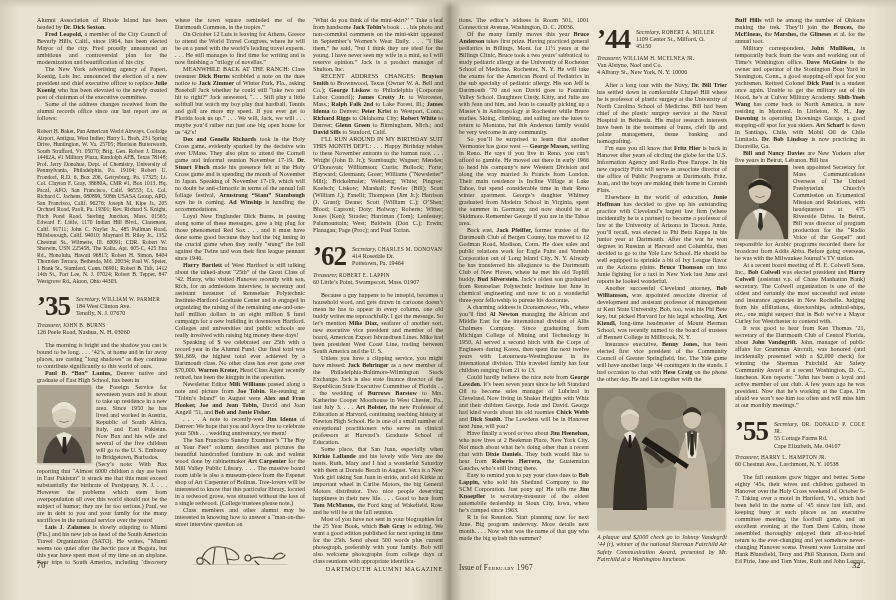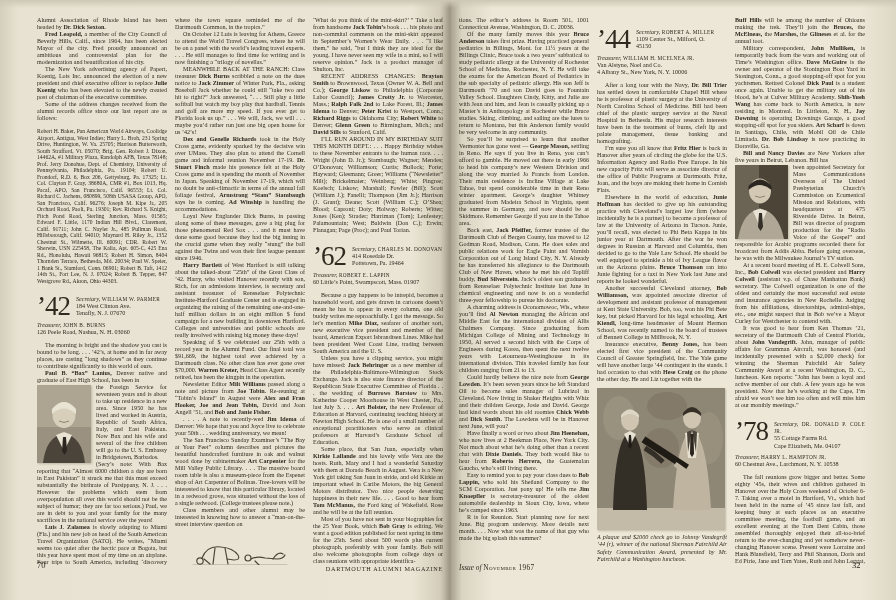--- a/index.html
+++ b/index.html
@@ -6,24 +6,24 @@
   body{width:896px;height:600px;background:#d9d4c2;font-family:"Liberation Serif","DejaVu Serif",serif;color:#2f2a20;}
   .spread{position:relative;width:896px;height:600px;overflow:hidden;
     background:linear-gradient(90deg,#d4cfbc 0,#e7e2d1 2%,#eae5d4 46%,#cfc9b6 49.6%,#bfb9a6 50.2%,#d9d4c2 51.5%,#ece7d6 55%,#ece7d6 96%,#ddd8c6 100%);}
   .spread:after{content:"";position:absolute;left:0;top:0;right:0;height:8px;background:linear-gradient(#cdc8b5,rgba(0,0,0,0));pointer-events:none;}
   .col{position:absolute;top:17px;width:130px;height:548px;overflow:hidden;
     font-size:6.1px;line-height:7px;text-align:justify;}
   .para{margin:0;text-indent:8px;}
   .para.ni{text-indent:0;}
   .para.addr{font-size:5.6px;line-height:6.5px;margin-top:6px;}
   .b{font-weight:bold;}
-  .i{font-style:italic;}
+  .i{}
   .caption{font-style:italic;text-indent:0;margin-top:4px;line-height:7.2px;}
   .class-head{margin:11px 0 6px;}
-  .ch-year{float:left;font-size:27px;line-height:21px;font-weight:normal;margin:1px 6px 0 0;letter-spacing:-1px;}
+  .ch-year{float:left;font-size:27px;line-height:21px;font-weight:bold;margin:1px 6px 0 0;letter-spacing:-1px;}
   .ch-side{overflow:hidden;padding-top:1px;line-height:7.2px;}
   .ch-treas{clear:left;padding-top:4px;line-height:7.2px;}
   .lbl{font-style:italic;}
   .sc{font-size:5.3px;letter-spacing:.3px;}
   .photo{display:block;background:#938b79;box-shadow:inset 0 0 0 1px rgba(40,34,24,.35), 1px 1px 2px rgba(60,52,38,.25);}
   .photo.fl{float:left;margin:1px 5px 1px 0;}
   .photo svg{display:block;width:100%;height:100%;}
   .photo-block{margin:5px 0 2px;}
   .cartoon{margin:7px auto 0;width:102px;height:34px;}
   .pageno{position:absolute;font-size:8.5px;}
@@ -40,21 +40,21 @@
 
 <div class="spread">
   <div class="gutter"></div>
   <div class="col" style="left:37px">
       <p class="para ni">Alumni Association of Rhode Island has been headed by <span class="b">Dr. Dick Sexton.</span></p>
       <p class="para"><span class="b">Fred Leopold,</span> a member of the City Council of Beverly Hills, Calif., since 1964, has been elected Mayor of the city. Fred proudly announced an ambitious and controversial plan for the modernization and beautification of his city.</p>
       <p class="para">The New York advertising agency of Papert, Koenig, Lois Inc. announced the election of a new president and chief executive officer to replace <span class="b">Julie Koenig</span> who has been elevated to the newly created post of chairman of the executive committee.</p>
       <p class="para">Some of the address changes received from the alumni records office since our last report are as follows:</p>
       <p class="para ni addr">Robert H. Baker, Pan American World Airways, Coolidge Airport, Antigua, West Indies; Harry L. Broh, 231 Spring Drive, Huntington, W. Va. 25705; Harrison Butterworth, South Strafford, Vt. 05070; Brig. Gen. Robert J. Dixon, 14462A, #1 Military Plaza, Randolph AFB, Texas 78148; Prof. Jerry Donohue, Dept. of Chemistry, University of Pennsylvania, Philadelphia, Pa. 19104; Robert U. Frondorf, R.D. 6, Box 206, Gettysburg, Pa. 17325; Lt. Col. Clayton F. Gray, 38680A, CMR #1, Box 1013, Hq. Pacaf, APO, San Francisco, Calif. 96553; Lt. Col. Richard C. Jachens, 080899, 508th USASA Group, APO, San Francisco, Calif. 96276; Joseph M. Kipe Jr., 205 Orchard Road, Paoli, Pa. 19301; Rev. Richard S. Knight, Fitch Pond Road, Sterling Junction, Mass. 01565; Edward F. Little, 1170 Indian Hill Blvd., Claremont, Calif. 91711; John C. Nayler Jr., 485 Pullman Road, Hillsborough, Calif. 94010; Maynard H. Riley Jr., 1352 Chestnut St., Wilmette, Ill. 60091; CDR. Robert W. Sherwin, USN 225458, The Kalia, Apt. 605-C, 425 Ena Rd., Honolulu, Hawaii 96815; Robert H. Simon, 8404 Thornden Terrace, Bethesda, Md. 20034; Paul W. Speier, 1 Bank St., Stamford, Conn. 06901; Robert B. Taft, 1412 14th St., Fort Lee, N. J. 07024; Robert B. Tepper, 847 Westgrove Rd., Akron, Ohio 44303.</p>
       <div class="class-head">
-        <span class="ch-year">’42</span>
+        <span class="ch-year">’35</span>
         <div class="ch-side">
           <div><span class="lbl">Secretary, </span><span class="sc">WILLIAM W. PARMER</span></div>
           <div>184 West Clinton Ave.</div>
           <div>Tenafly, N. J. 07670</div>
         </div>
         <div class="ch-treas">
           <div><span class="lbl">Treasurer, </span><span class="sc">JOHN B. BURNS</span></div>
           <div>126 Peele Road, Nashua, N. H. 03060</div>
         </div>
       </div>
@@ -190,31 +190,31 @@
             <path d="M13.5 21 Q25 8 36.5 21 L36.5 25 Q25 15 13.5 25 Z" fill="#2b2620"></path>
             <path d="M3 74 Q8 46 25 44 Q43 46 49 74 Z" fill="#b0a796"></path>
             <path d="M18 46 L25 43.5 L32 46 L25 62 Z" fill="#e8e2d4"></path>
             <path d="M24 48 L27 48 L28 62 L25.5 66 L23 62 Z" fill="#332e26"></path>
             <path d="M20 31 Q25 34 30 31" stroke="#8c8370" fill="none" stroke-width="1"></path>
           </svg>
         </span>been appointed Secretary for Mass Communications Overseas of The United Presbyterian Church’s Commission on Ecumenical Mission and Relations, with headquarters at 475 Riverside Drive. In Beirut, Bill was director of program production for the “Radio Voice of the Gospel” and responsible for Arabic programs recorded there for broadcast from Addis Abba. Before going overseas, he was with the Milwaukee Journal’s TV station.</p>
       <p class="para">At a recent board meeting of H. E. Colwell Sons, Inc., <span class="b">Bob Colwell</span> was elected president and <span class="b">Harry Colwell</span> (assistant v.p. of Chase Manhattan Bank) secretary. The Colwell organization is one of the oldest and certainly the most successful real estate and insurance agencies in New Rochelle. Judging from his affiliations, directorships, admiral-ships, etc., one might suspect that in Bob we’ve a Mayor Curley for Westchester to contend with.</p>
       <p class="para">It was good to hear from Ken Thomas ’21, secretary of the Dartmouth Club of Central Florida, about <span class="b">John Vandegrift.</span> John, manager of public affairs for Grumman Aircraft, was honored (and incidentally presented with a $2,000 check) for winning the Sherman Fairchild Air Safety Community Award at a recent Washington, D. C., luncheon. Ken reports: “John has been a loyal and active member of our club. A few years ago he was president. Now that he’s working at the Cape, I’m afraid we won’t see him too often and will miss him at our monthly meetings.”</p>
       <div class="class-head">
-        <span class="ch-year">’78</span>
+        <span class="ch-year">’55</span>
         <div class="ch-side">
           <div><span class="lbl">Secretary, </span><span class="sc">DR. DONALD P. COLE JR.</span></div>
           <div>55 Cottage Farms Rd.</div>
           <div>Cape Elizabeth, Me. 04107</div>
         </div>
         <div class="ch-treas">
           <div><span class="lbl">Treasurer, </span><span class="sc">HARRY L. HAMPTON JR.</span></div>
           <div>60 Chestnut Ave., Larchmont, N. Y. 10538</div>
         </div>
       </div>
       <p class="para">The fall reunions grow bigger and better. Some eighty ’45s, their wives and children gathered in Hanover over the Holy Cross weekend of October 6-7. Taking over a motel in Hartford, Vt., which had been held in the name of ’45 since last fall, and keeping busy at such places as an executive committee meeting, the football game, and an excellent evening at the Tom Dent Cabin, those assembled thoroughly enjoyed their all-too-brief return to the ever-changing and yet somehow never-changing Hanover scene. Present were Lorraine and Hank Blansfield, Terry and Phil Shannon, Doris and Ed Pirie, Jane and Tom Yates, Ruth and John Leggat, Allon and Shorty Pierce, Gina and Griff Strasenburgh, Lucille and Dick Gilman, Liz</p>
     </div>
 
   <div class="pageno" id="pn-left">70</div>
   <div class="footer-left">DARTMOUTH ALUMNI MAGAZINE</div>
-  <div class="footer-right"><span class="i">Issue of</span> <span class="scaps">November 1967</span></div>
+  <div class="footer-right"><span class="i">Issue of</span> <span class="scaps">February 1967</span></div>
   <div class="pageno" id="pn-right">32</div>
 </div>
 
 </body></html>

